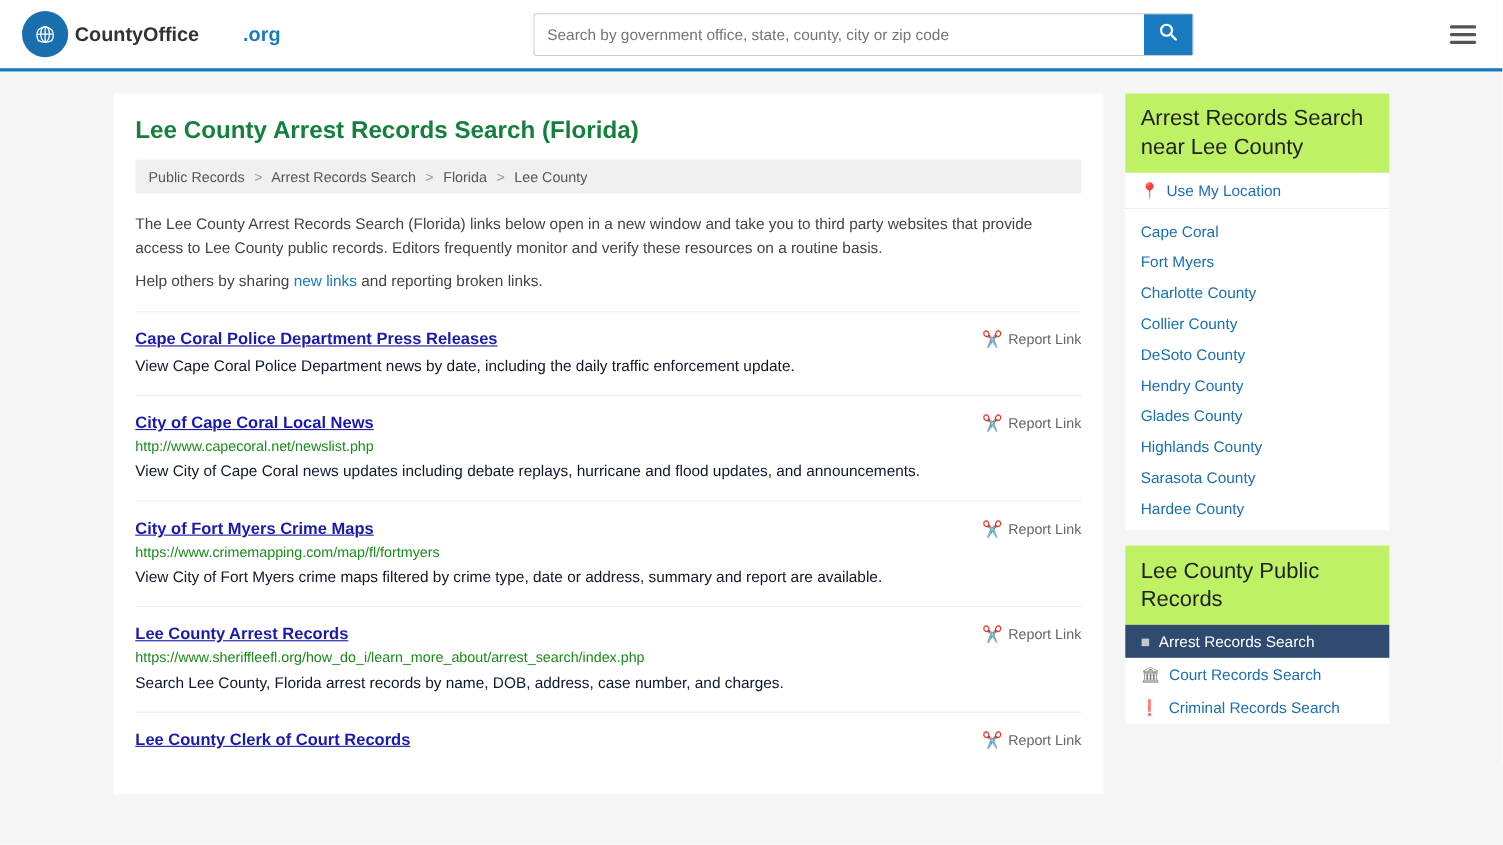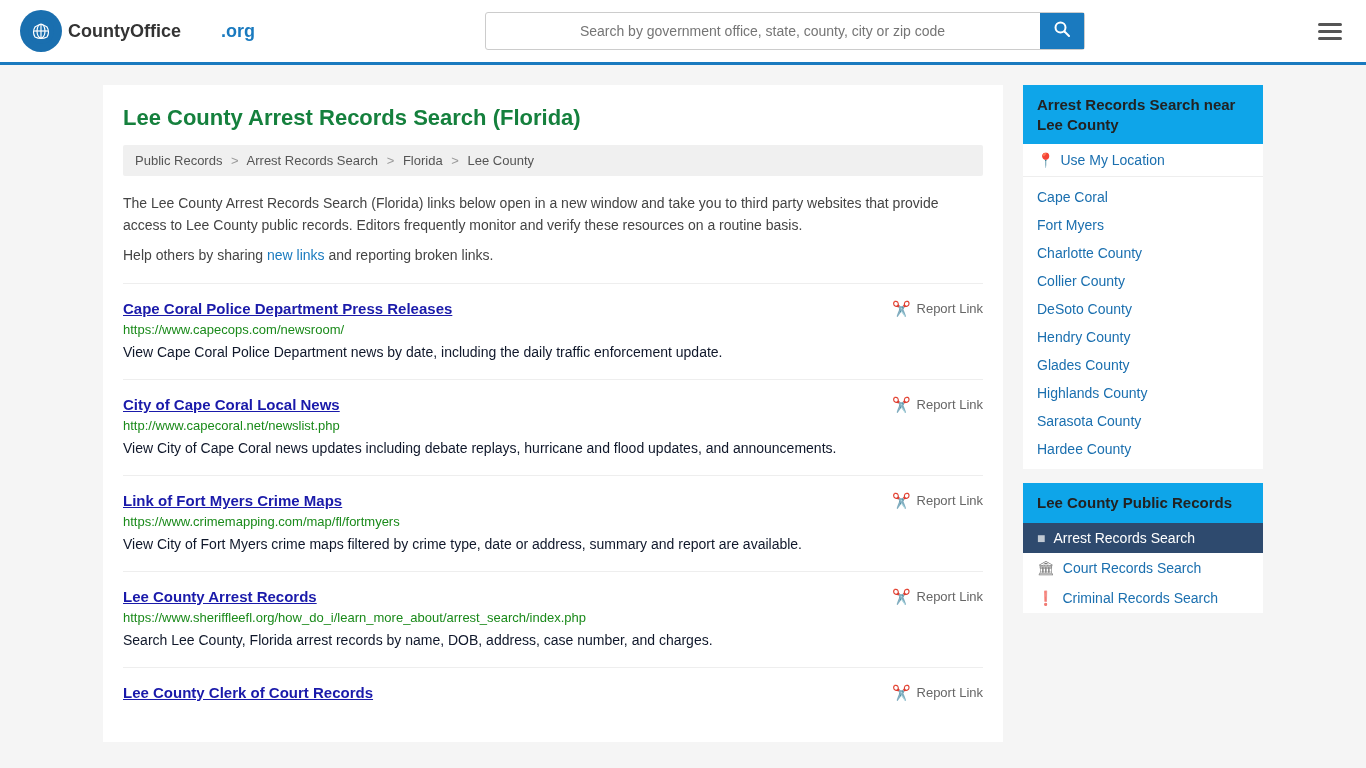--- a/index.html
+++ b/index.html
@@ -49,21 +49,20 @@
       border-radius: 3px;
       background: #fff;
     }
     #search-input {
       flex: 1;
       border: none;
       outline: none;
       padding: 8px 12px;
       font-size: 14px;
       color: #b91c1c;
-      text-align: center;
     }
     #search-btn {
       background: #1a7abf;
       border: none;
       color: #fff;
       padding: 8px 14px;
       cursor: pointer;
       font-size: 16px;
     }
     #hamburger-btn {
@@ -183,24 +182,24 @@
     
     #sidebar {
       width: 240px;
       flex-shrink: 0;
     }
     .sidebar-section {
       background: #fff;
       margin-bottom: 14px;
     }
     .sidebar-heading {
-      background: #0ea5e9;
+      background: #bef264;
       padding: 10px 14px;
-      font-size: 15px;
-      font-weight: bold;
+      font-size: 20px;
+      font-weight: normal;
       color: #222;
       line-height: 1.3;
     }
     .sidebar-list {
       padding: 6px 0;
     }
     .sidebar-list-item {
       padding: 6px 14px;
       display: flex;
       align-items: center;
@@ -307,37 +306,36 @@
 
     <div id="results-list">
     <div class="result-item">
       <div class="result-header">
         <span class="result-title">Cape Coral Police Department Press Releases</span>
         <button class="report-link-btn">
           <span class="report-icon">✂️</span>
           <span>Report Link</span>
         </button>
       </div>
-      <div class="result-url">https://www.capecops.com/newsroom/</div>
       <div class="result-desc">View Cape Coral Police Department news by date, including the daily traffic enforcement update.</div>
     </div>
         <div class="result-item">
       <div class="result-header">
         <span class="result-title">City of Cape Coral Local News</span>
         <button class="report-link-btn">
           <span class="report-icon">✂️</span>
           <span>Report Link</span>
         </button>
       </div>
       <div class="result-url">http://www.capecoral.net/newslist.php</div>
       <div class="result-desc">View City of Cape Coral news updates including debate replays, hurricane and flood updates, and announcements.</div>
     </div>
         <div class="result-item">
       <div class="result-header">
-        <span class="result-title">Link of Fort Myers Crime Maps</span>
+        <span class="result-title">City of Fort Myers Crime Maps</span>
         <button class="report-link-btn">
           <span class="report-icon">✂️</span>
           <span>Report Link</span>
         </button>
       </div>
       <div class="result-url">https://www.crimemapping.com/map/fl/fortmyers</div>
       <div class="result-desc">View City of Fort Myers crime maps filtered by crime type, date or address, summary and report are available.</div>
     </div>
         <div class="result-item">
       <div class="result-header">

